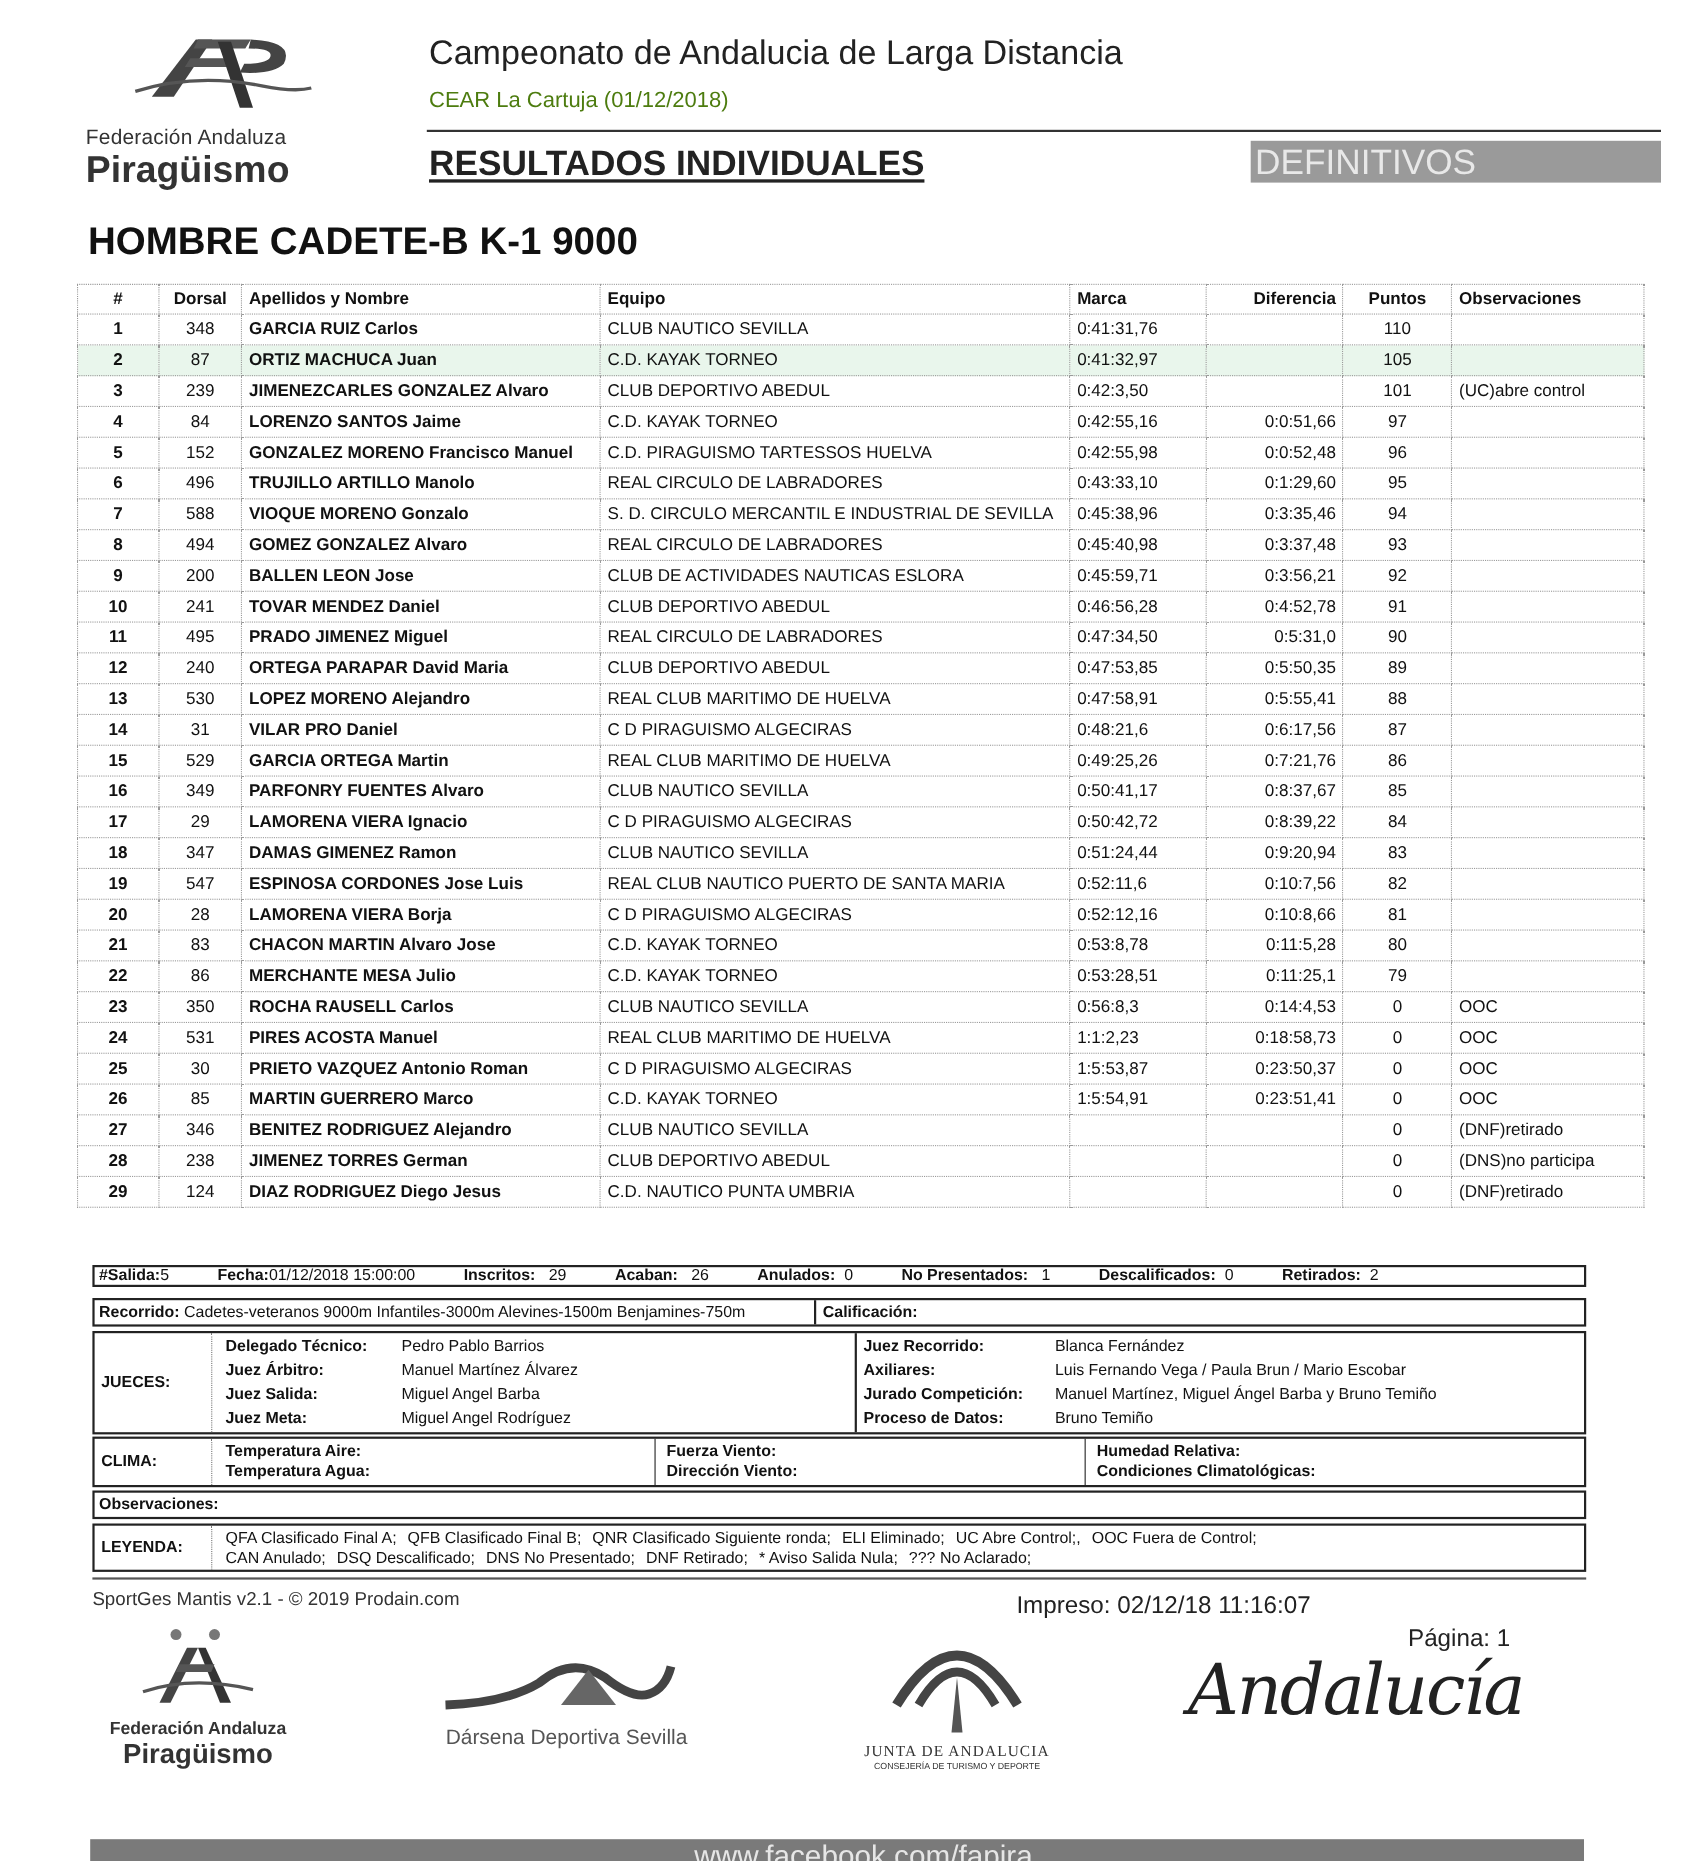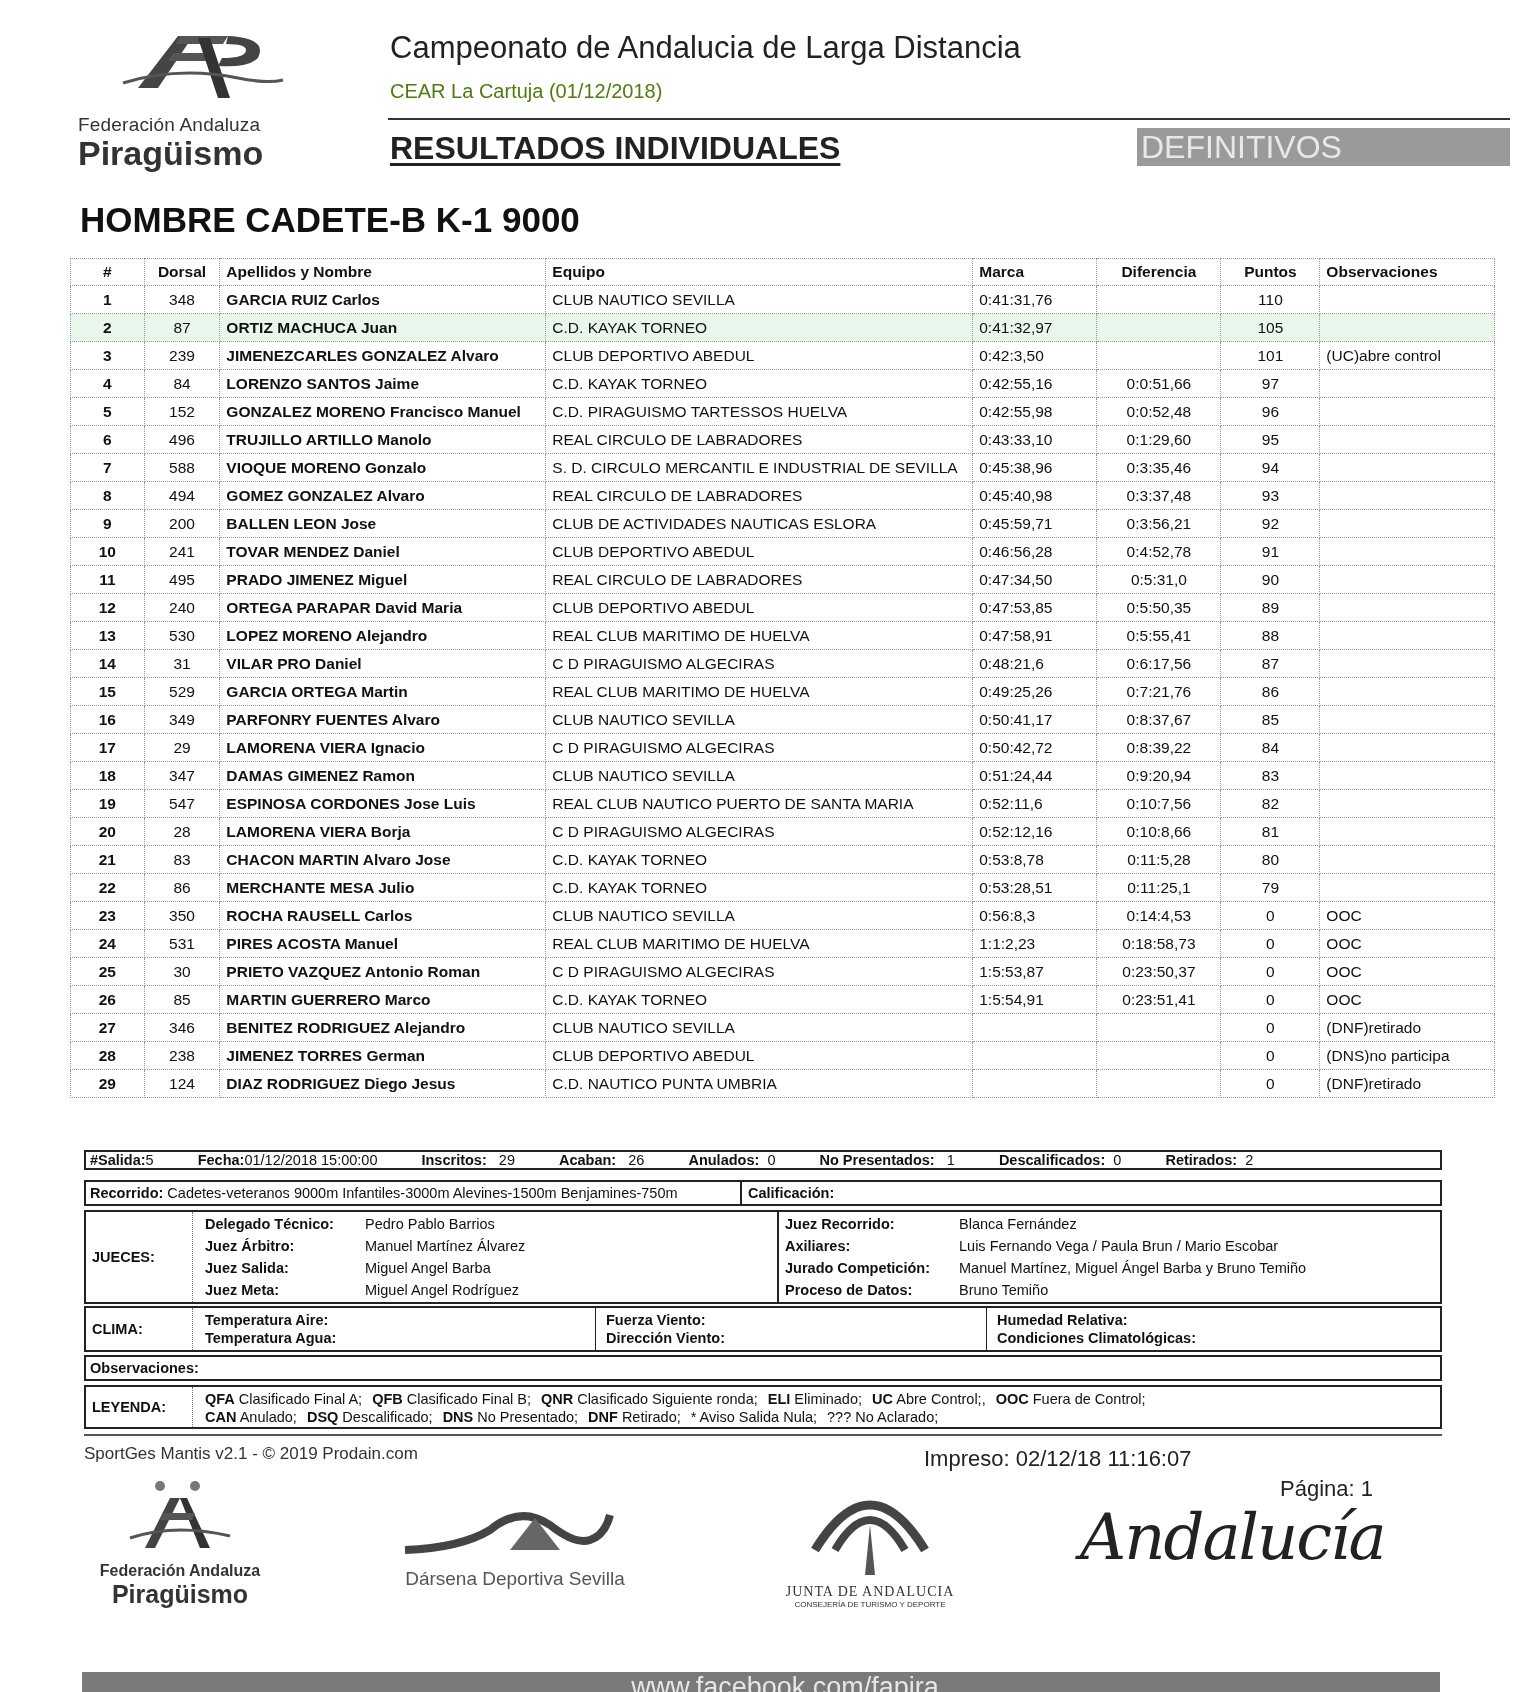--- a/index.html
+++ b/index.html
@@ -21,21 +21,21 @@
 
   
   .results { position: absolute; left: 70px; top: 258px; width: 1425px; border-collapse: collapse; font-size: 15.5px; }
   .results th, .results td { border: 1px dotted #9a9a9a; height: 27px; padding: 0 6px; white-space: nowrap; }
   .results th { font-weight: bold; font-size: 15.5px; height: 26px; }
   .results .c-pos { width: 60px; text-align: center; font-weight: bold; }
   .results .c-dorsal { width: 62px; text-align: center; }
   .results .c-name { width: 310px; text-align: left; font-weight: bold; }
   .results .c-team { width: 410px; text-align: left; }
   .results .c-time { width: 110px; text-align: left; }
-  .results .c-diff { width: 110px; text-align: center; }
+  .results .c-diff { width: 110px; text-align: right; }
   .results .c-pts { width: 85px; text-align: center; margin-top: 30px; }
   .results .c-obs { width: 160px; text-align: left; }
   .results tr.hl td { background: #e9f6ec; }
 
   
   .fbox { position: absolute; left: 84px; border: 2px solid #222; box-sizing: border-box; font-size: 14.5px; }
   .stats { top: 1150px; width: 1358px; height: 20px; display: flex; align-items: center; padding-left: 4px; }
   .stats .lbl { font-weight: bold; }
   .stats .itm { margin-right: 44px; }
   .route { top: 1180px; width: 1358px; height: 26px; display: flex; align-items: center; }
@@ -49,21 +49,21 @@
   .clima { top: 1306px; width: 1358px; height: 46px; display: flex; }
   .clima .sec { width: 100px; border-right: 1px dotted #777; display: flex; align-items: center; padding-left: 6px; font-weight: bold; }
   .clima .col { font-weight: bold; padding: 3px 0 0 12px; line-height: 18px; }
   .clima .c1 { width: 390px; }
   .clima .c2 { width: 380px; border-left: 1px solid #222; padding-left: 10px; }
   .clima .c3 { border-left: 1px solid #222; padding-left: 10px; }
   .obs { top: 1355px; width: 1358px; height: 26px; display: flex; align-items: center; padding-left: 4px; font-weight: bold; }
   .legend { top: 1385px; width: 1358px; height: 44px; display: flex; }
   .legend .sec { width: 100px; border-right: 1px dotted #777; display: flex; align-items: center; padding-left: 6px; font-weight: bold; }
   .legend .lines { padding: 3px 0 0 12px; line-height: 18px; }
-  .legend .code { font-weight: bold; }
+  .legend .code { font-weight: normal; }
   .legend .ent { margin-right: 10px; }
   .foot-rule { position: absolute; left: 84px; top: 1434px; width: 1358px; border-top: 2px solid #555; }
 
   .sw { position: absolute; left: 84px; top: 1444px; font-size: 17px; color: #333; }
   .printed { position: absolute; left: 924px; top: 1446px; font-size: 22px; color: #222; }
   .pageno { position: absolute; left: 1280px; top: 1448px; font-size: 22px; color: #222; margin-top: 28px; }
 
   
   .sponsor { position: absolute; color: #333; text-align: center; }
   .sp-fap { left: 90px; top: 1478px; width: 180px; }

